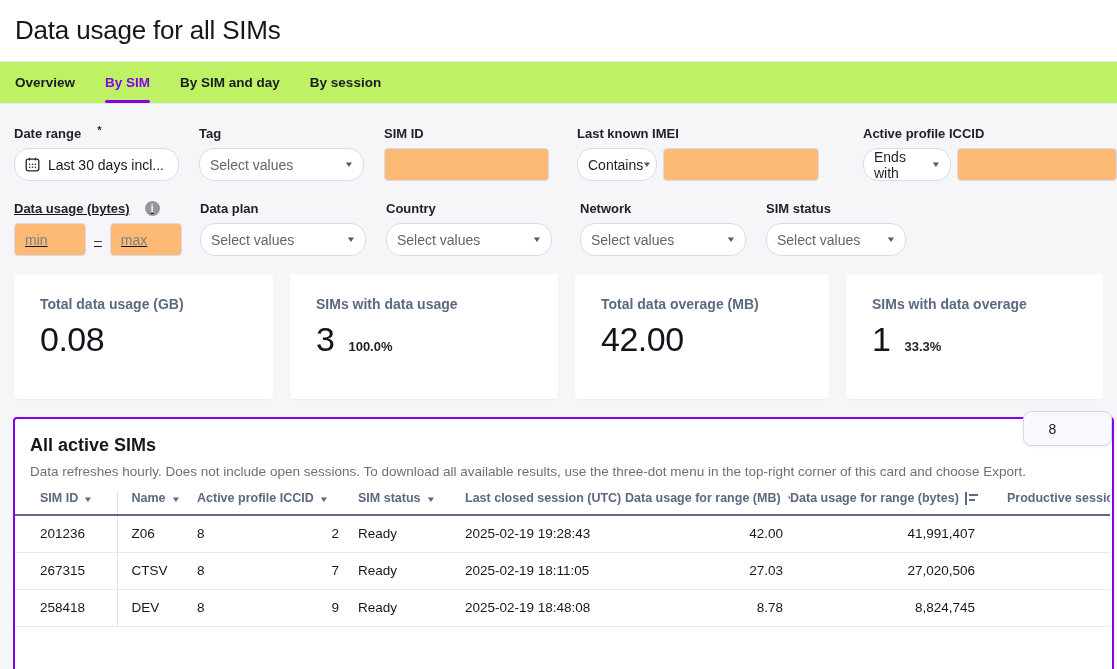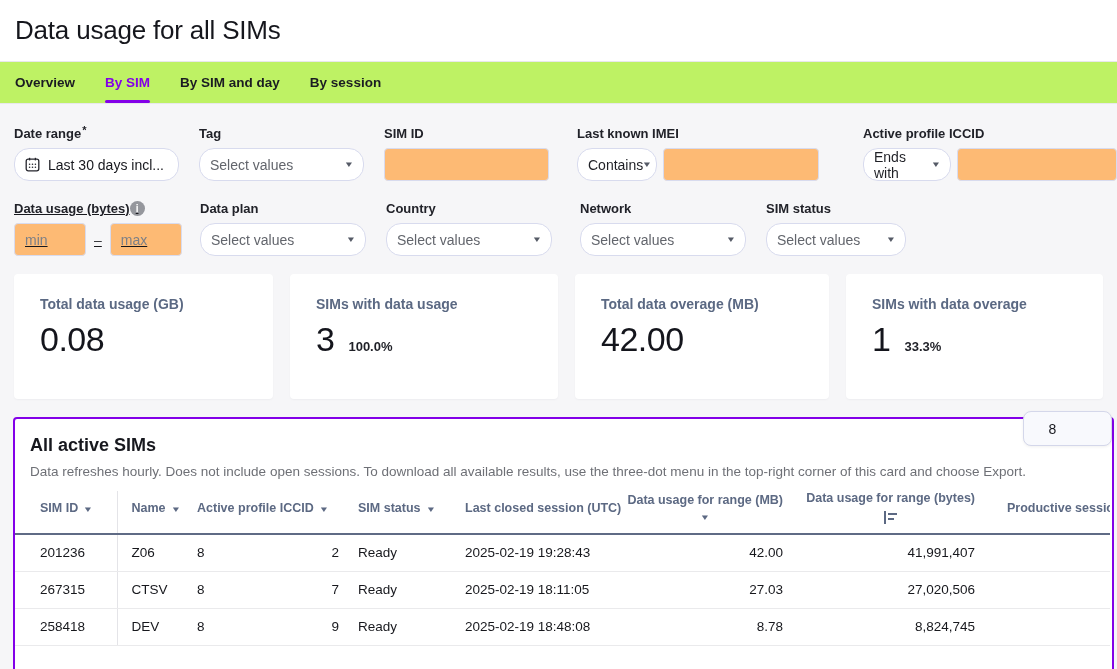--- a/index.html
+++ b/index.html
@@ -23,21 +23,21 @@
   
   .tab-bar{background:#bef264;height:42px;display:flex;gap:30px;padding-left:15px;border-bottom:1px solid #e8e8ec;}
   .tab{display:flex;align-items:center;font-size:13.5px;font-weight:700;color:#1b1c22;position:relative;cursor:pointer;white-space:nowrap;}
   .tab.active{color:var(--accent);}
   .tab.active::after{content:"";position:absolute;left:0;right:0;bottom:0;height:3px;background:var(--accent);border-radius:3px;}
   
   .filters{padding:22px 0 0 14px;}
   .filter-row{display:flex;align-items:flex-end;}
   .filter-row + .filter-row{margin-top:20px;}
   .fgroup{display:flex;flex-direction:column;}
-  .filter-label{font-size:13px;font-weight:700;color:#212229;margin-bottom:7px;display:flex;align-items:center;gap:0;height:15px;white-space:nowrap;}
+  .filter-label{font-size:13px;font-weight:700;color:#212229;margin-bottom:7px;display:flex;align-items:center;gap:15px;height:15px;white-space:nowrap;}
   .req{font-size:11px;position:relative;top:-4px;margin-left:1px;}
   .field{height:33px;border:1px solid var(--border-light);border-radius:15px;background:#fff;display:flex;align-items:center;padding:0 10px;font-size:14px;}
   .select-field{justify-content:space-between;color:#62656c;cursor:pointer;}
   .chevron{font-size:8px;color:#555a66;transform:scaleX(1.3);}
   .text-input{height:33px;border:1px solid var(--border-light);border-radius:4px;background:#fdba74;padding:0 10px;font-size:14px;width:100%;outline:none;color:var(--dark);font-family:"Liberation Sans",sans-serif;}
   .text-input::placeholder{color:#7c7f86;}
   .pair{display:flex;align-items:center;}
   .cal-icon{margin-right:8px;display:inline-flex;}
   .info-icon{width:15px;height:15px;border-radius:50%;background:#95979d;color:#fff;font-size:10px;font-weight:700;display:inline-flex;align-items:center;justify-content:center;font-style:normal;cursor:pointer;}
   .dash{margin:0 8px;color:#3a3b40;font-size:14px;}
@@ -59,21 +59,21 @@
   .c2{width:80px;padding-left:14px;}
   .c3{width:152px;}
   .c4{width:106px;padding-left:9px;}
   .c5{width:170px;padding-left:10px;}
   .c6{width:165px;text-align:right;padding-right:7px;}
   .c7{width:195px;text-align:right;padding-right:10px;}
   .c8{width:125px;padding-left:22px;}
   th.c1{padding-left:25px;} 
   .caret{font-size:8px;color:#5c6983;margin-left:6px;display:inline-block;transform:scaleX(1.3);}
   .iccid-cell{display:flex;justify-content:space-between;padding-right:10px;}
-  .hdr-right{display:inline-flex;align-items:center;gap:6px;flex-direction:column;}
+  .hdr-right{display:inline-flex;align-items:center;gap:6px;}
   
   .sort-desc-icon{position:relative;display:inline-block;width:13px;height:13px;vertical-align:-2px;}
   .sort-desc-icon .v{position:absolute;left:0;top:0;width:2px;height:13px;background:#5c6983;}
   .sort-desc-icon .b1{position:absolute;left:4px;top:2px;width:9px;height:2px;background:#5c6983;}
   .sort-desc-icon .b2{position:absolute;left:4px;top:7px;width:6px;height:2px;background:#5c6983;}
   
   .floating-box{position:absolute;left:1023px;top:411px;width:89px;height:35px;background:#f8f9fd;border:1px solid #d4d7ea;border-radius:8px;display:flex;align-items:center;justify-content:center;padding-right:30px;font-size:14px;color:#17181e;box-shadow:0 1px 3px rgba(0,0,0,0.06);z-index:5;}
 </style>
 </head>
 <body>

